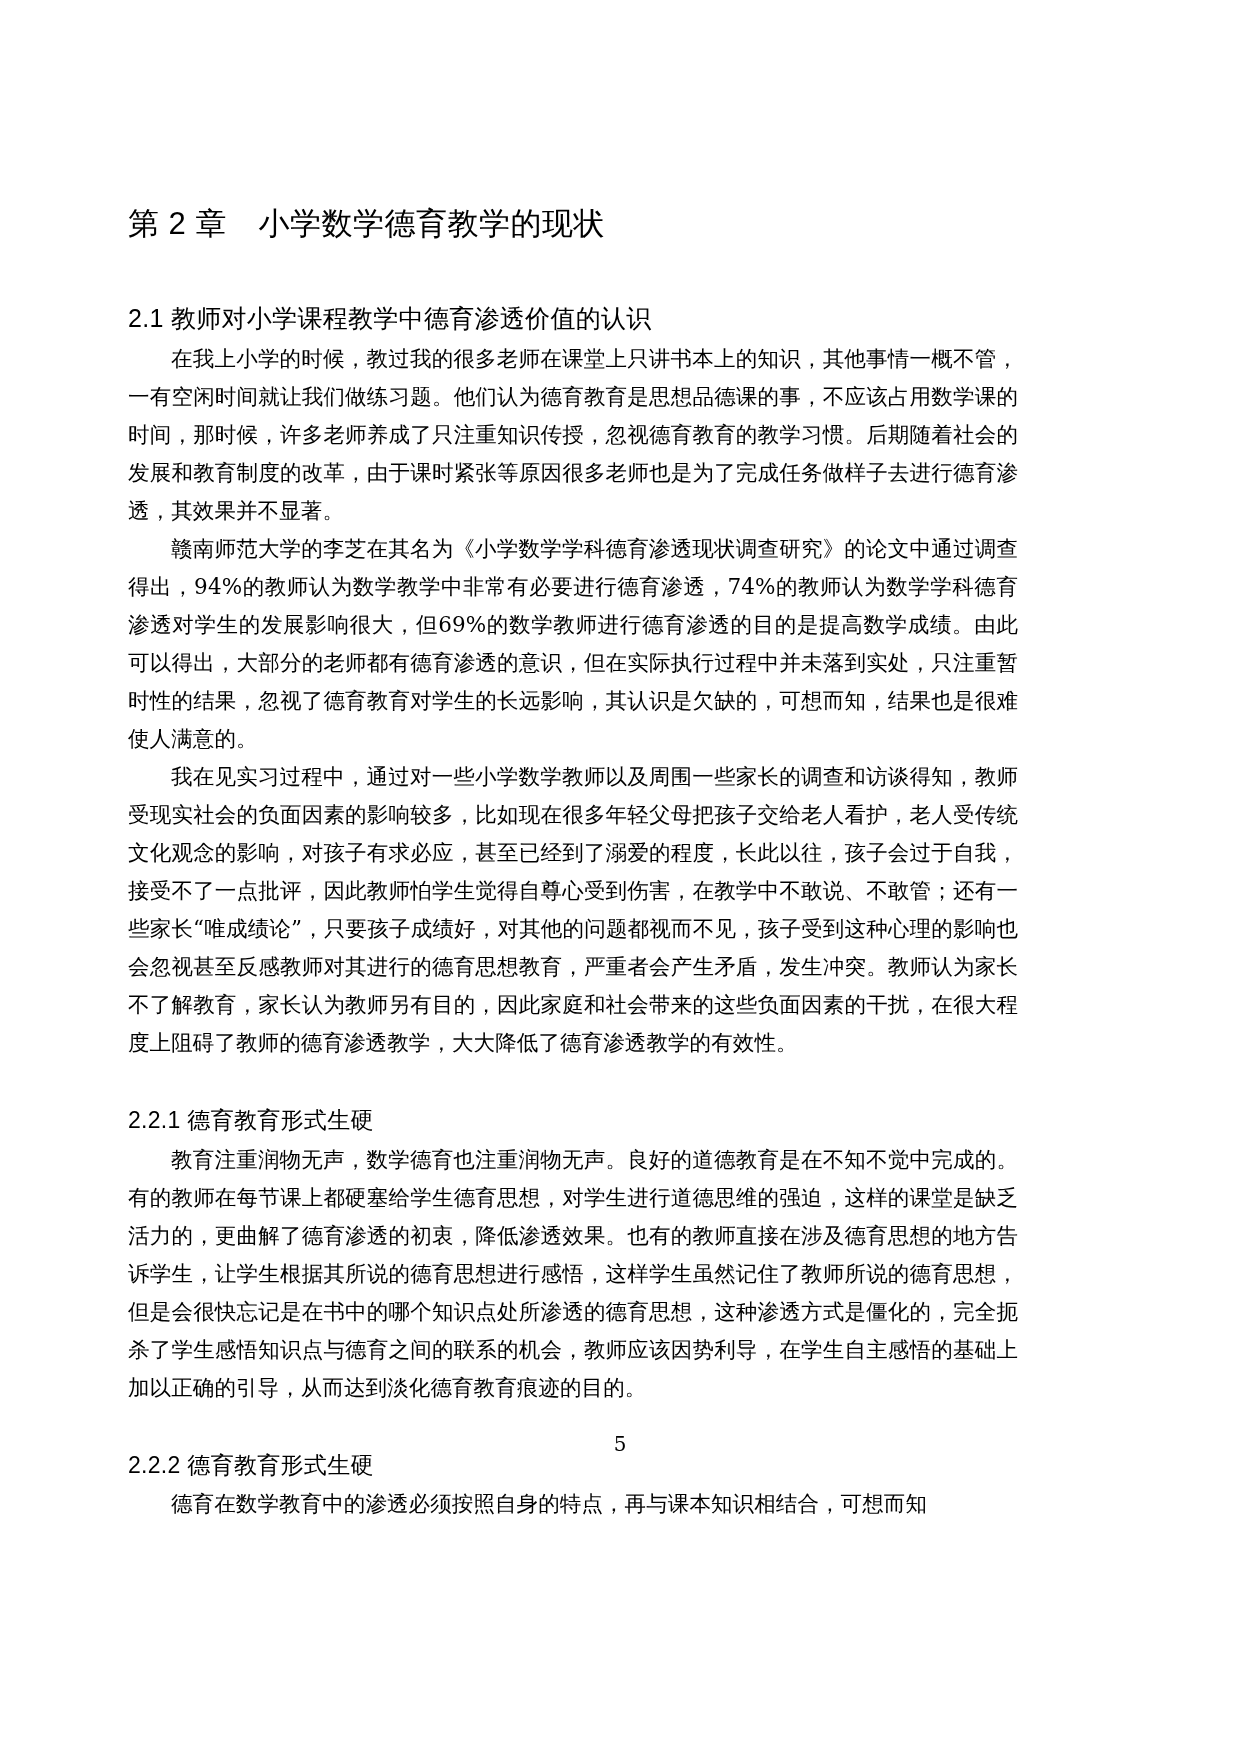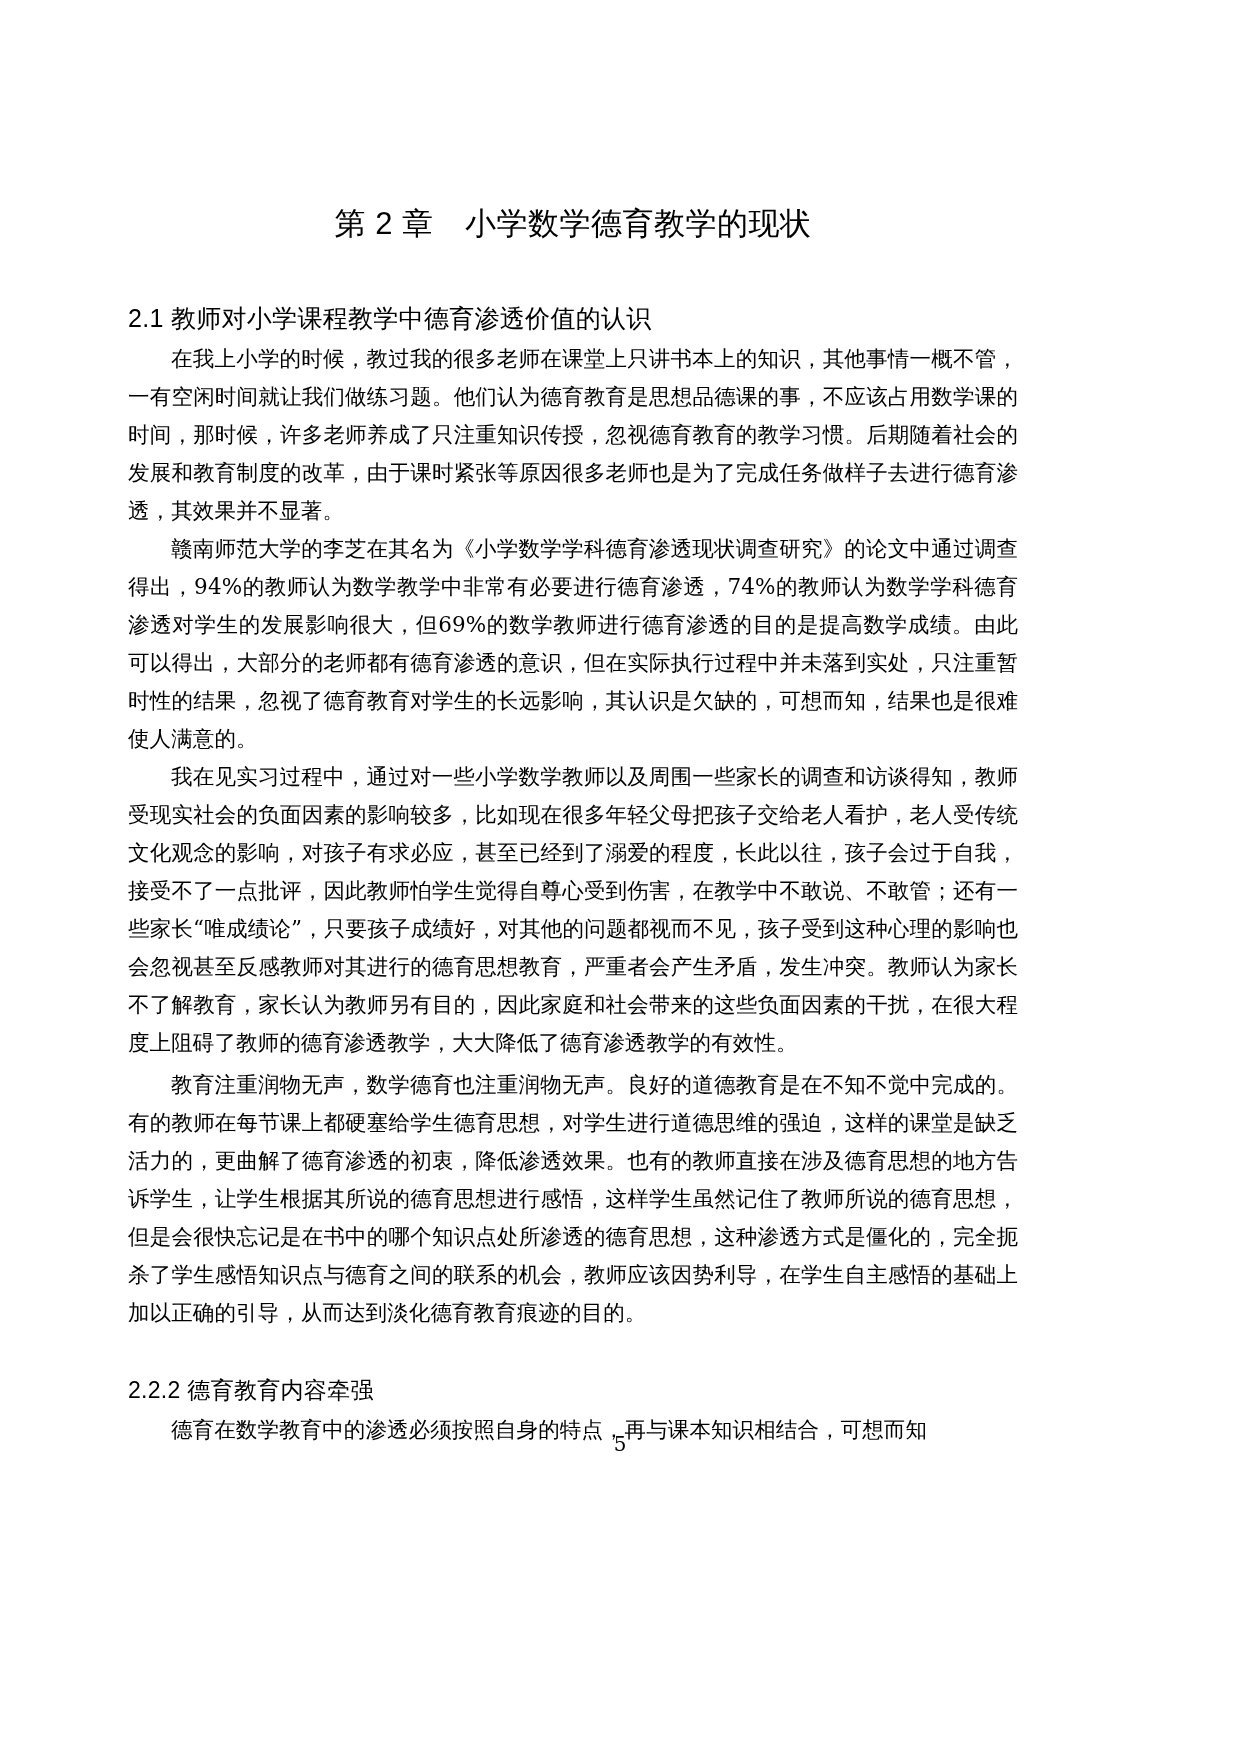--- a/index.html
+++ b/index.html
@@ -29,21 +29,20 @@
     left: 128px;
     top: 150px;
     width: 890px;
   }
 
   
   .chapter-title {
     font-family: "Liberation Sans", "DejaVu Sans", sans-serif;
     font-size: 31px;
     font-weight: 400;
-    text-align: center;
     letter-spacing: 0.5px;
     margin: 52px 0 0 0;
     line-height: 1.4;
     white-space: pre;
   }
 
   
   .h2 {
     font-family: Liberation Sans, sans-serif;
     font-size: 25px;
@@ -101,26 +100,27 @@
 
     <h2 class="h2">2.1 教师对小学课程教学中德育渗透价值的认识</h2>
 
     <div class="sec-body">
       <p class="para">在我上小学的时候，教过我的很多老师在课堂上只讲书本上的知识，其他事情一概不管，一有空闲时间就让我们做练习题。他们认为德育教育是思想品德课的事，不应该占用数学课的时间，那时候，许多老师养成了只注重知识传授，忽视德育教育的教学习惯。后期随着社会的发展和教育制度的改革，由于课时紧张等原因很多老师也是为了完成任务做样子去进行德育渗透，其效果并不显著。</p>
       <p class="para">赣南师范大学的李芝在其名为《小学数学学科德育渗透现状调查研究》的论文中通过调查得出，94%的教师认为数学教学中非常有必要进行德育渗透，74%的教师认为数学学科德育渗透对学生的发展影响很大，但69%的数学教师进行德育渗透的目的是提高数学成绩。由此可以得出，大部分的老师都有德育渗透的意识，但在实际执行过程中并未落到实处，只注重暂时性的结果，忽视了德育教育对学生的长远影响，其认识是欠缺的，可想而知，结果也是很难使人满意的。</p>
       <p class="para">我在见实习过程中，通过对一些小学数学教师以及周围一些家长的调查和访谈得知，教师受现实社会的负面因素的影响较多，比如现在很多年轻父母把孩子交给老人看护，老人受传统文化观念的影响，对孩子有求必应，甚至已经到了溺爱的程度，长此以往，孩子会过于自我，接受不了一点批评，因此教师怕学生觉得自尊心受到伤害，在教学中不敢说、不敢管；还有一些家长“唯成绩论”，只要孩子成绩好，对其他的问题都视而不见，孩子受到这种心理的影响也会忽视甚至反感教师对其进行的德育思想教育，严重者会产生矛盾，发生冲突。教师认为家长不了解教育，家长认为教师另有目的，因此家庭和社会带来的这些负面因素的干扰，在很大程度上阻碍了教师的德育渗透教学，大大降低了德育渗透教学的有效性。</p>
     </div>
 
 
+    <h3 class="h3">2.2.1 德育教育形式生硬</h3>
 
     <div class="sec-body">
       <p class="para">教育注重润物无声，数学德育也注重润物无声。良好的道德教育是在不知不觉中完成的。有的教师在每节课上都硬塞给学生德育思想，对学生进行道德思维的强迫，这样的课堂是缺乏活力的，更曲解了德育渗透的初衷，降低渗透效果。也有的教师直接在涉及德育思想的地方告诉学生，让学生根据其所说的德育思想进行感悟，这样学生虽然记住了教师所说的德育思想，但是会很快忘记是在书中的哪个知识点处所渗透的德育思想，这种渗透方式是僵化的，完全扼杀了学生感悟知识点与德育之间的联系的机会，教师应该因势利导，在学生自主感悟的基础上加以正确的引导，从而达到淡化德育教育痕迹的目的。</p>
     </div>
 
-    <h3 class="h3">2.2.2 德育教育内容牵强</h3>
+    <h3 class="h3">2.2.2 德育教育形式生硬</h3>
 
     <div class="sec-body">
       <p class="para">德育在数学教育中的渗透必须按照自身的特点，再与课本知识相结合，可想而知</p>
     </div>
 
   </div>
 
   <div class="page-number">5</div>
 
 </div>

